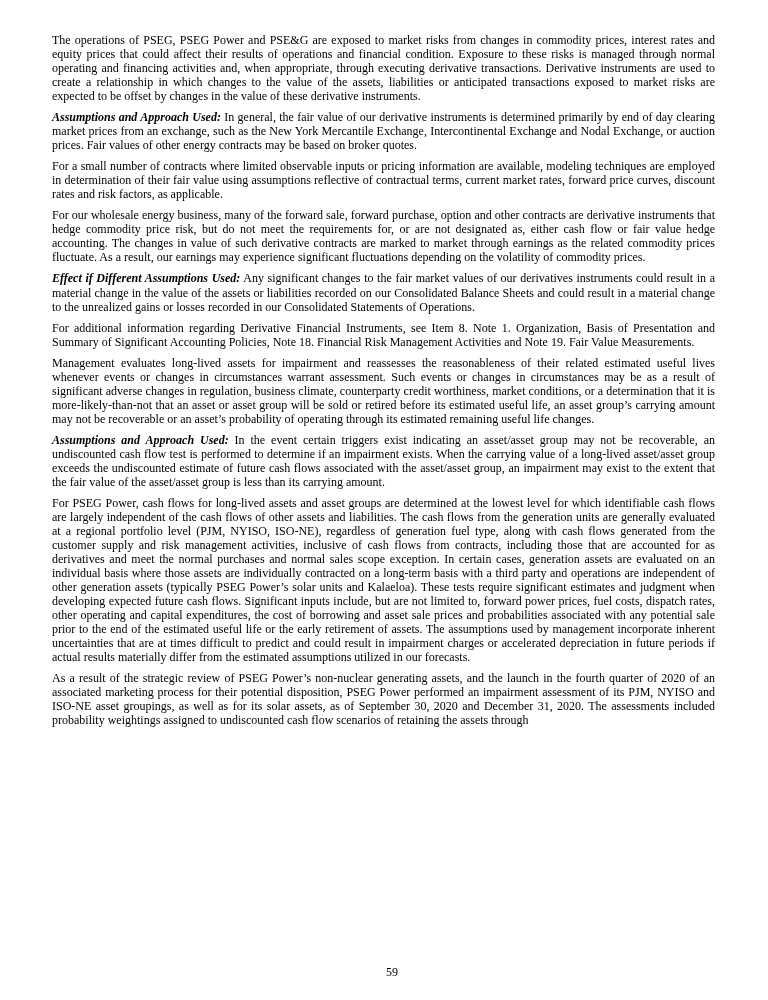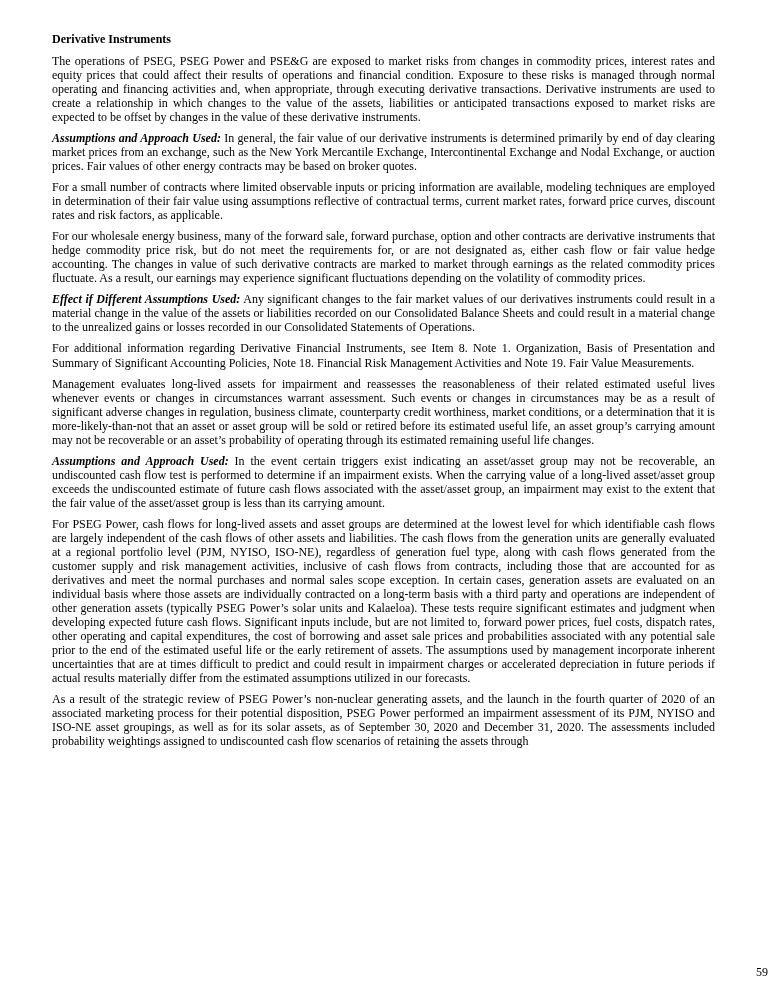--- a/index.html
+++ b/index.html
@@ -33,31 +33,30 @@
   .lead {
     font-weight: bold;
     font-style: italic;
     font-family: Liberation Serif, serif;
   }
   .page-footer {
     position: absolute;
     bottom: 20px;
     left: 16px;
     right: 0;
-    text-align: right;
+    text-align: center;
     font-size: 12px;
   }
 </style>
 </head>
 <body>
 
 <div class="page">
   <main class="content">
 
-    <h2 class="heading">Derivative Instruments</h2>
 
     <p class="para"><span>The operations of PSEG, PSEG Power and PSE&amp;G are exposed to market risks from changes in commodity prices, interest rates and equity prices that could affect their results of operations and financial condition. Exposure to these risks is managed through normal operating and financing activities and, when appropriate, through executing derivative transactions. Derivative instruments are used to create a relationship in which changes to the value of the assets, liabilities or anticipated transactions exposed to market risks are expected to be offset by changes in the value of these derivative instruments.</span></p>
 
 
     <p class="para"><span class="lead">Assumptions and Approach Used:</span><span> In general, the fair value of our derivative instruments is determined primarily by end of day clearing market prices from an exchange, such as the New York Mercantile Exchange, Intercontinental Exchange and Nodal Exchange, or auction prices. Fair values of other energy contracts may be based on broker quotes.</span></p>
 
     <p class="para"><span>For a small number of contracts where limited observable inputs or pricing information are available, modeling techniques are employed in determination of their fair value using assumptions reflective of contractual terms, current market rates, forward price curves, discount rates and risk factors, as applicable.</span></p>
 
     <p class="para"><span>For our wholesale energy business, many of the forward sale, forward purchase, option and other contracts are derivative instruments that hedge commodity price risk, but do not meet the requirements for, or are not designated as, either cash flow or fair value hedge accounting. The changes in value of such derivative contracts are marked to market through earnings as the related commodity prices fluctuate. As a result, our earnings may experience significant fluctuations depending on the volatility of commodity prices.</span></p>
 

